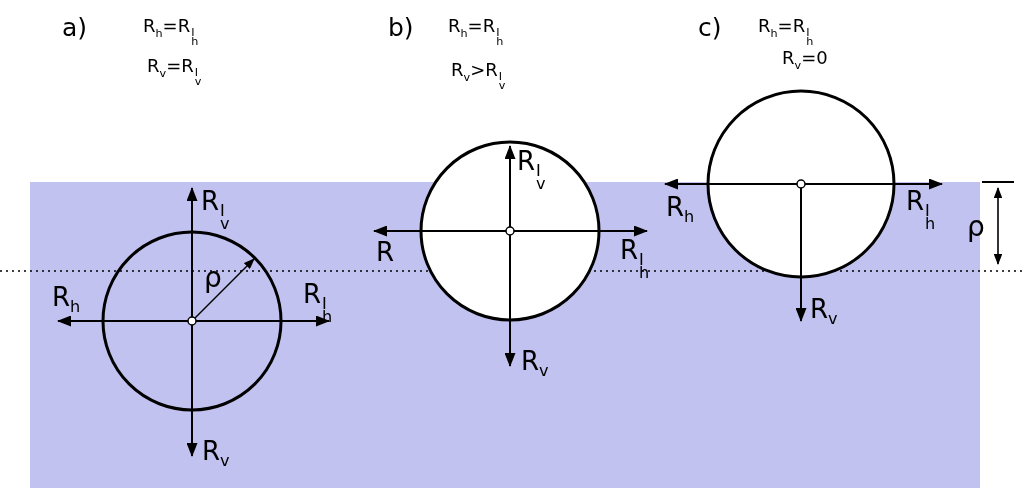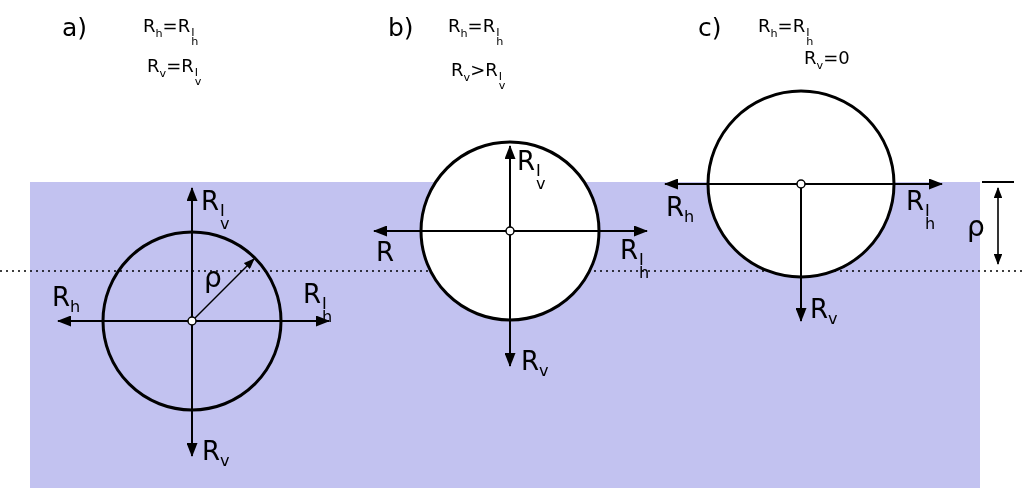--- a/index.html
+++ b/index.html
@@ -80,21 +80,21 @@
   <div class="formula" style="left:451px;top:60px"><span>R</span><sub>v</sub><span>&gt;</span><span>R</span><span class="fstk">
         <span>I</span>
         <span>v</span>
       </span></div>
 
   <div class="panel-title" style="left:698px;top:14px">c)</div>
   <div class="formula" style="left:758px;top:16px"><span>R</span><sub>h</sub><span>=</span><span>R</span><span class="fstk">
         <span>I</span>
         <span>h</span>
       </span></div>
-  <div class="formula" style="left:804px;top:48px"><span>R</span><sub>v</sub><span>=0</span></div>
+  <div class="formula" style="left:782px;top:48px"><span>R</span><sub>v</sub><span>=0</span></div>
 
   <div class="lbl" style="left:201px;top:187px"><span>R</span><span class="fstk">
         <span>I</span>
         <span>v</span>
       </span></div>
   <div class="lbl" style="left:202px;top:437px"><span>R</span><sub>v</sub></div>
   <div class="lbl" style="left:52px;top:283px"><span>R</span><sub>h</sub></div>
   <div class="lbl" style="left:303px;top:280px"><span>R</span><span class="fstk">
         <span>I</span>
         <span>h</span>

